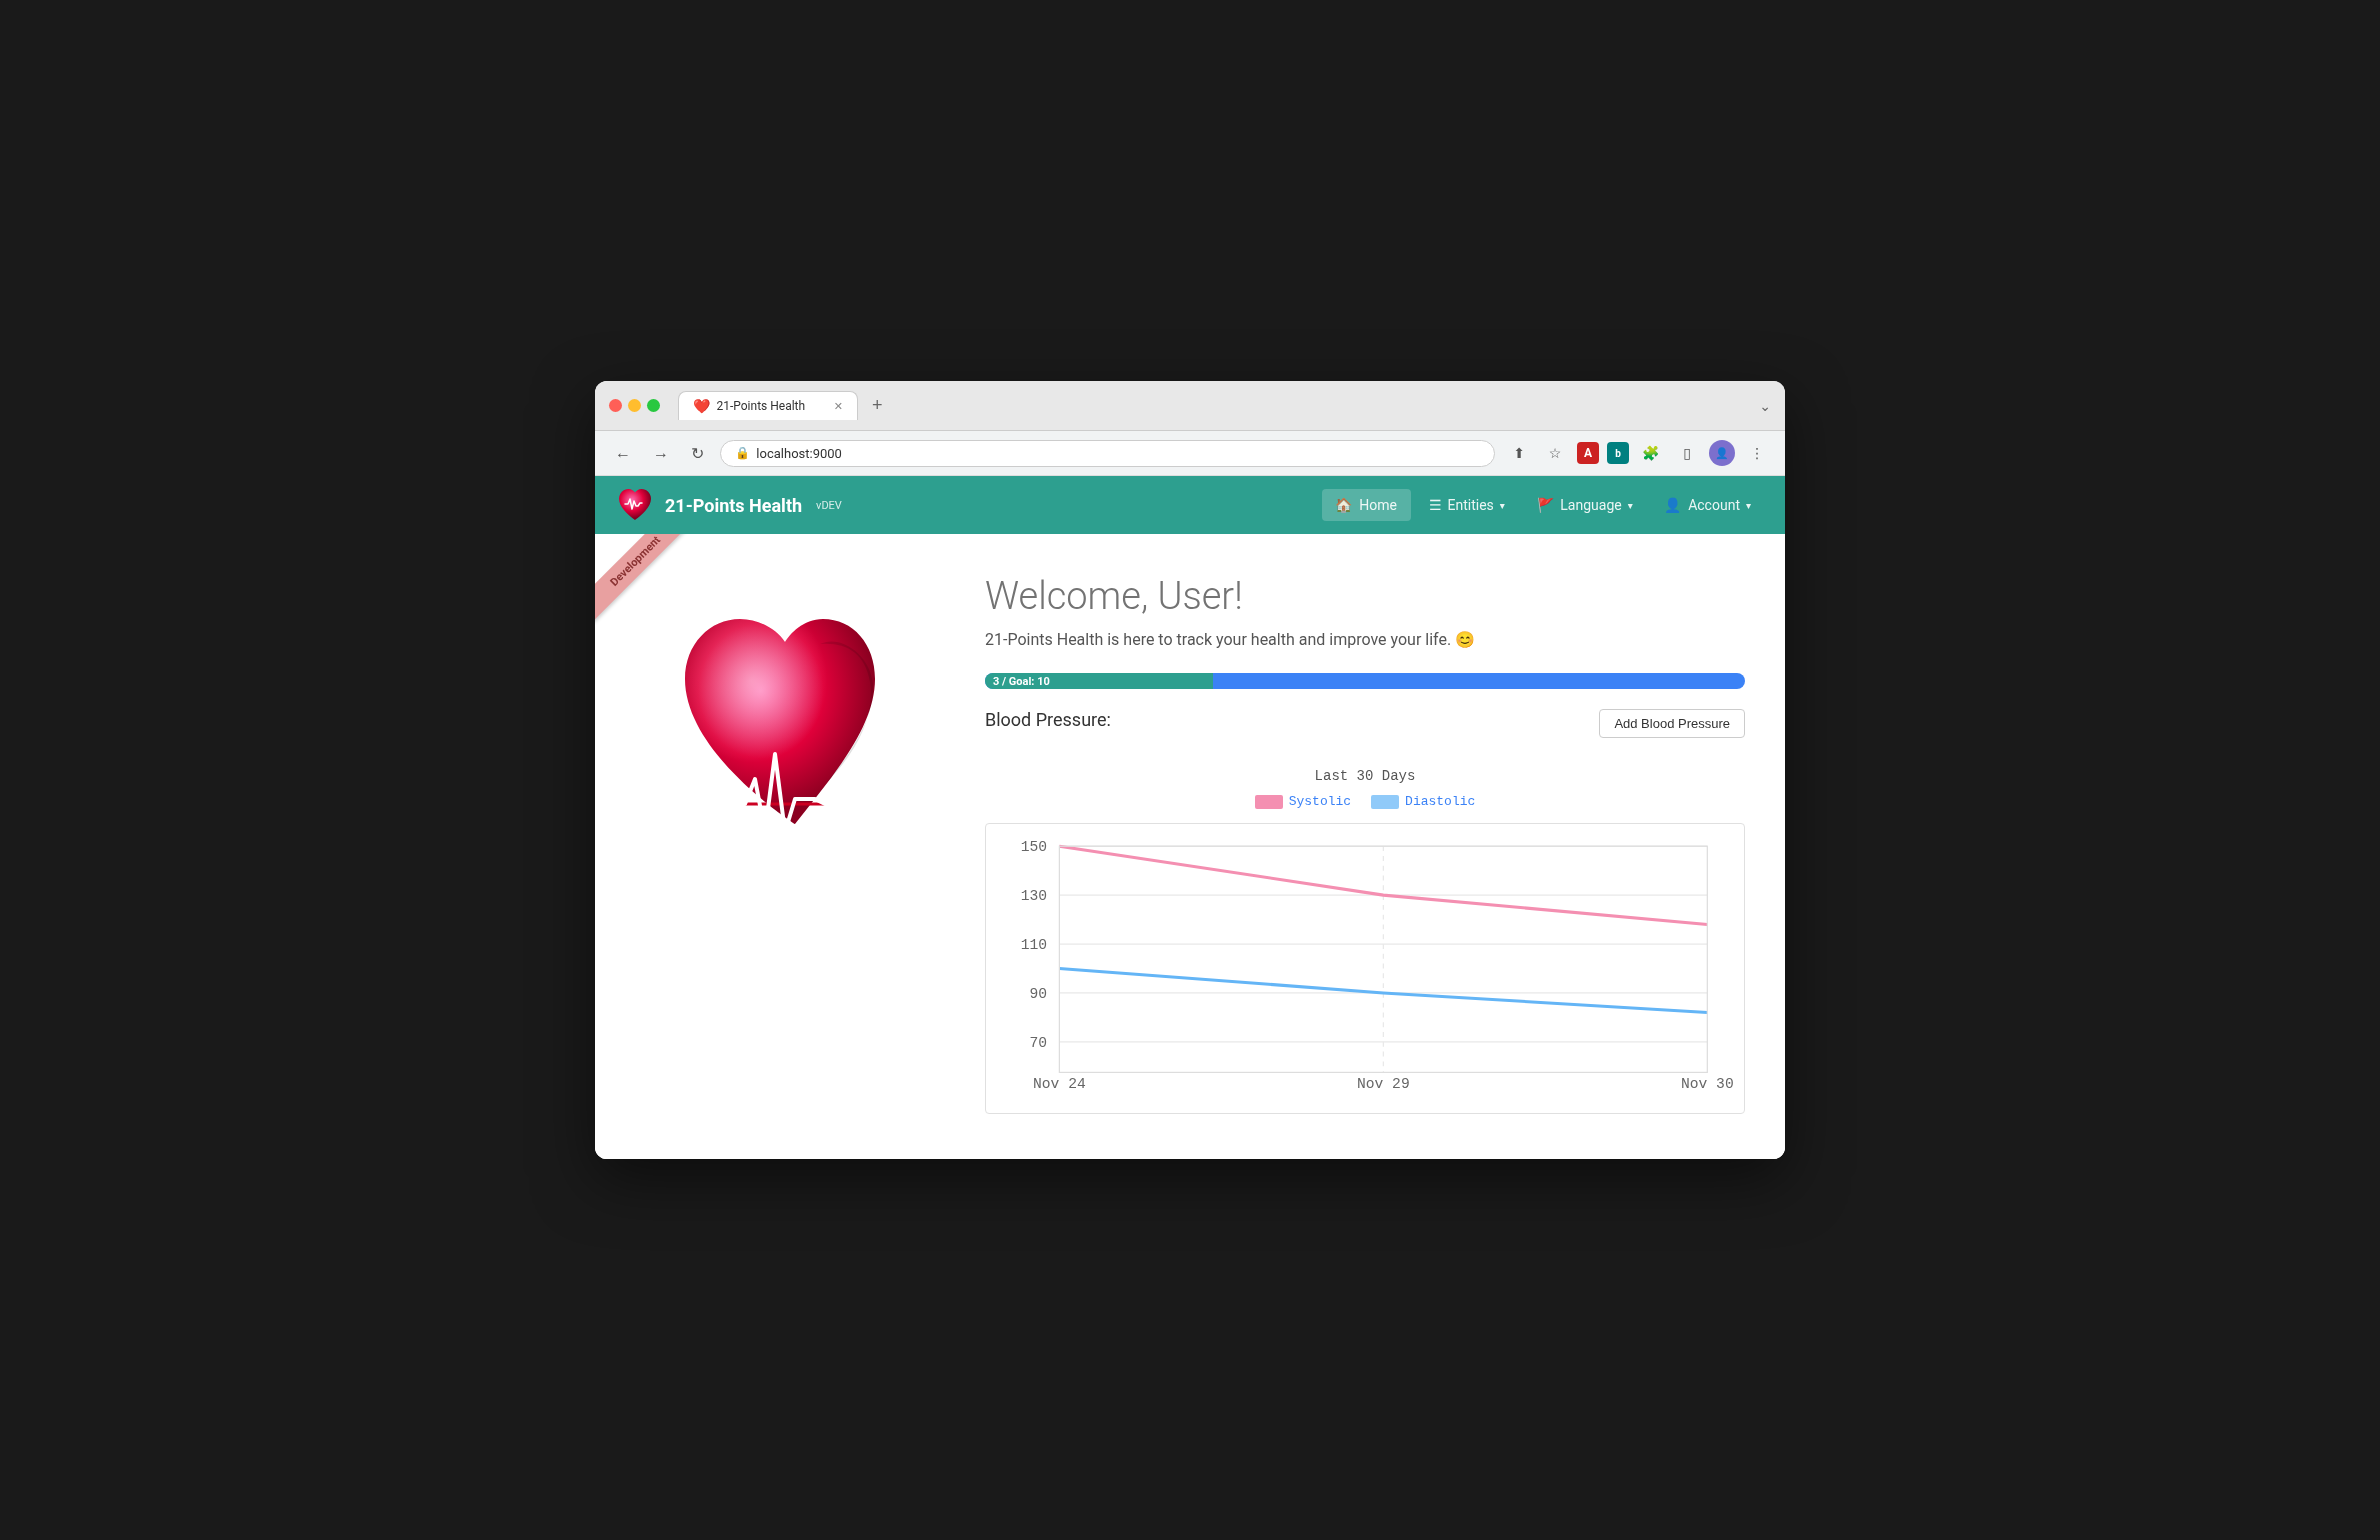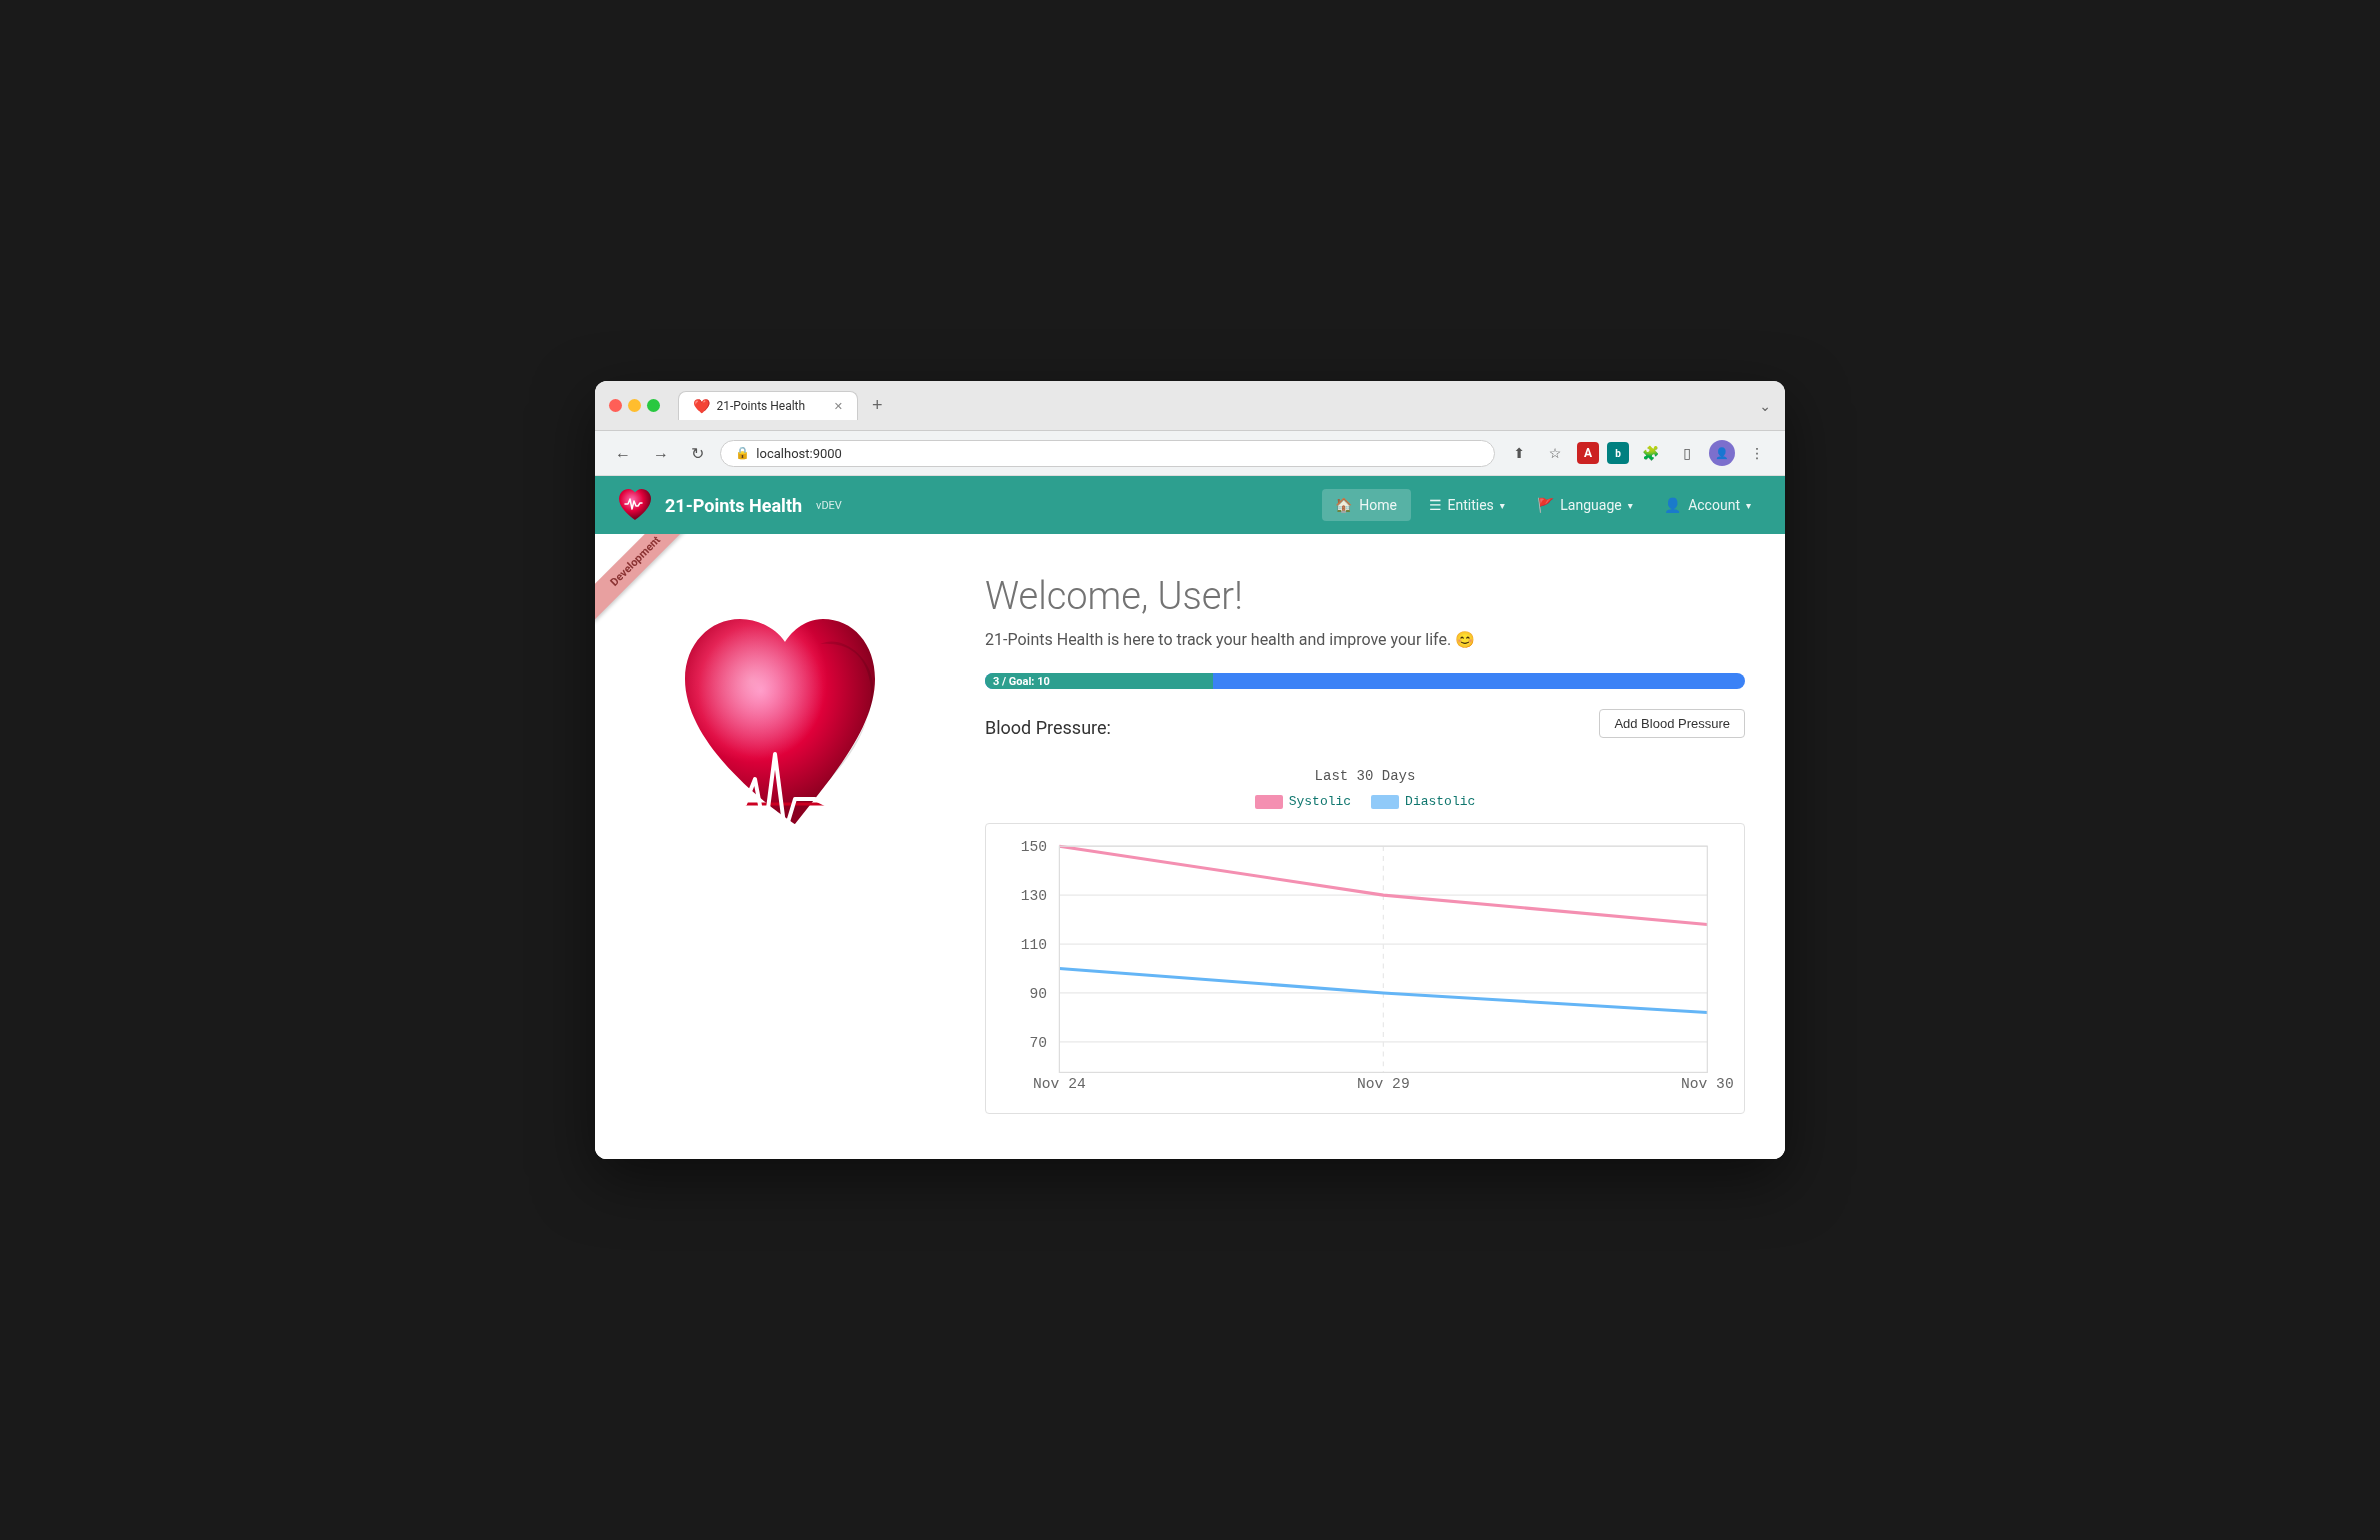--- a/index.html
+++ b/index.html
@@ -354,21 +354,21 @@
       width: 30%;
     }
 
     
     .bp-section {
       margin-top: 20px;
     }
 
     .bp-header {
       display: flex;
-      align-items: flex-end;
+      align-items: flex-start;
       justify-content: space-between;
       margin-bottom: 20px;
     }
 
     .bp-title {
       font-size: 18px;
       color: #333;
     }
 
     .add-bp-btn {
@@ -400,21 +400,21 @@
       justify-content: center;
       gap: 20px;
       margin-bottom: 14px;
     }
 
     .legend-item {
       display: flex;
       align-items: center;
       gap: 6px;
       font-size: 13px;
-      color: #0f766e;
+      color: #3b82f6;
     }
 
     .legend-swatch {
       width: 28px;
       height: 14px;
       border-radius: 2px;
     }
 
     .legend-systolic { background: #f48fb1; }
     .legend-diastolic { background: #90caf9; }

